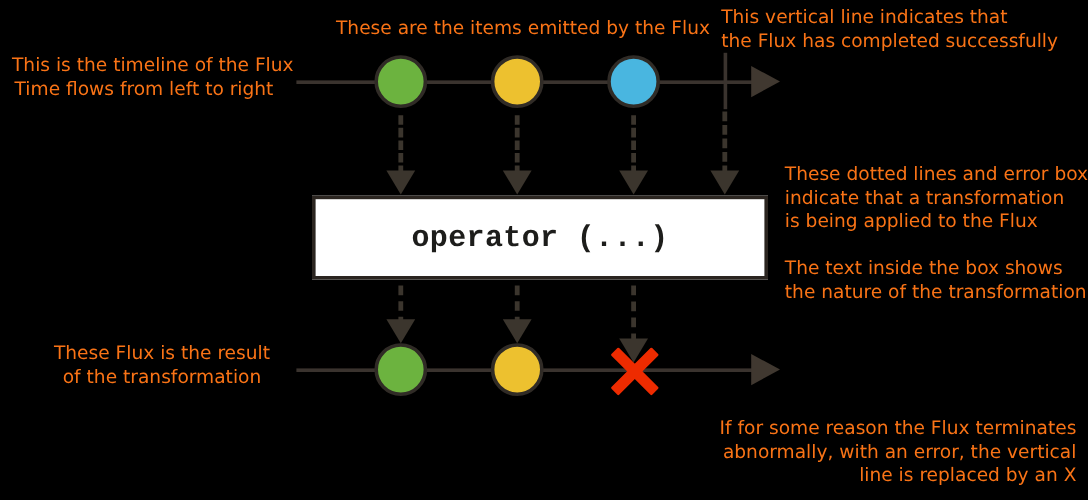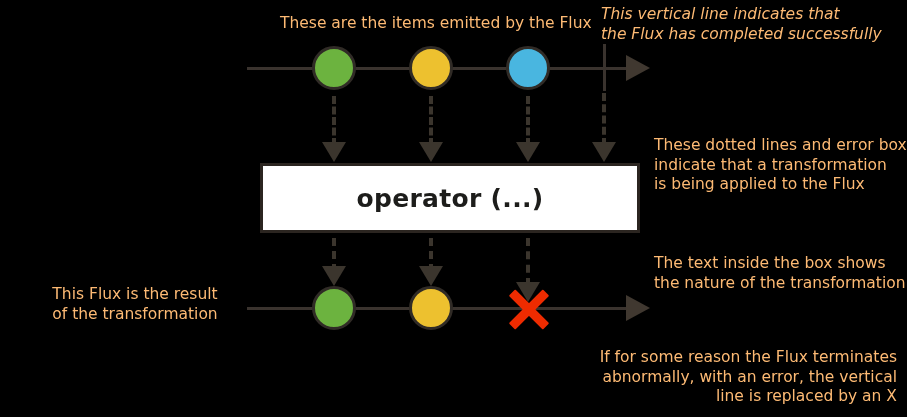--- a/index.html
+++ b/index.html
@@ -10,21 +10,21 @@
   #canvas {
     position: relative;
     width: 907px;
     height: 417px;
     background: #000000;
     overflow: hidden;
     font-family: "DejaVu Sans", "Liberation Sans", sans-serif;
   }
   .ann {
     position: absolute;
-    color: #fdba74;
+    color: #f97316;
     font-size: 15.5px;
     line-height: 19.5px;
     white-space: pre;
     letter-spacing: 0px;
   }
   .ann.center { text-align: center; }
 
   
   .tl-line {
     position: absolute;
@@ -76,20 +76,21 @@
     box-sizing: border-box;
     display: flex;
     align-items: center;
     justify-content: center;
   }
   .op-label {
     font-size: 25px;
     font-weight: bold;
     color: #1d1d1b;
     letter-spacing: 0.3px;
+    font-family: Liberation Mono, monospace;
   }
   
   .x-mark {
     position: absolute;
     width: 48px;
     height: 48px;
   }
   .x-mark span {
     position: absolute;
     top: 50%;
@@ -101,34 +102,36 @@
     border-radius: 1px;
   }
   .x-mark span.a { transform: rotate(45deg); }
   .x-mark span.b { transform: rotate(-45deg); }
 </style>
 </head>
 <body>
 
 <div id="canvas">
 
+  <div class="ann center" style="left:10px; top:45px; width:220px;">This is the timeline of the Flux
+Time flows from left to right</div>
 
   <div class="ann center" style="left:280px; top:14px; width:300px;">These are the items emitted by the Flux</div>
 
-  <div class="ann" style="left:601px; top:5px; width:300px;font-style:italic;">This vertical line indicates that
+  <div class="ann" style="left:601px; top:5px; width:300px;">This vertical line indicates that
 the Flux has completed successfully</div>
 
   <div class="ann" style="left:654px; top:136px; width:250px;">These dotted lines and error box
 indicate that a transformation
 is being applied to the Flux</div>
 
-  <div class="ann" style="left:654px; top:214px; width:250px;margin-top:40px;">The text inside the box shows
+  <div class="ann" style="left:654px; top:214px; width:250px;">The text inside the box shows
 the nature of the transformation</div>
 
-  <div class="ann center" style="left:40px; top:285px; width:190px;">This Flux is the result
+  <div class="ann center" style="left:40px; top:285px; width:190px;">These Flux is the result
 of the transformation</div>
 
   <div class="ann" style="left:507px; top:348px; width:390px;text-align:right;">If for some reason the Flux terminates
 abnormally, with an error, the vertical
 line is replaced by an X</div>
 
   <div class="tl-line" style="left:247px; top:67px; width:382px;"></div>
   <div class="tl-arrow" style="left:626px; top:55px;"></div>
 
   <div class="complete-bar" style="left:603px; top:44px; height:47px;"></div>

